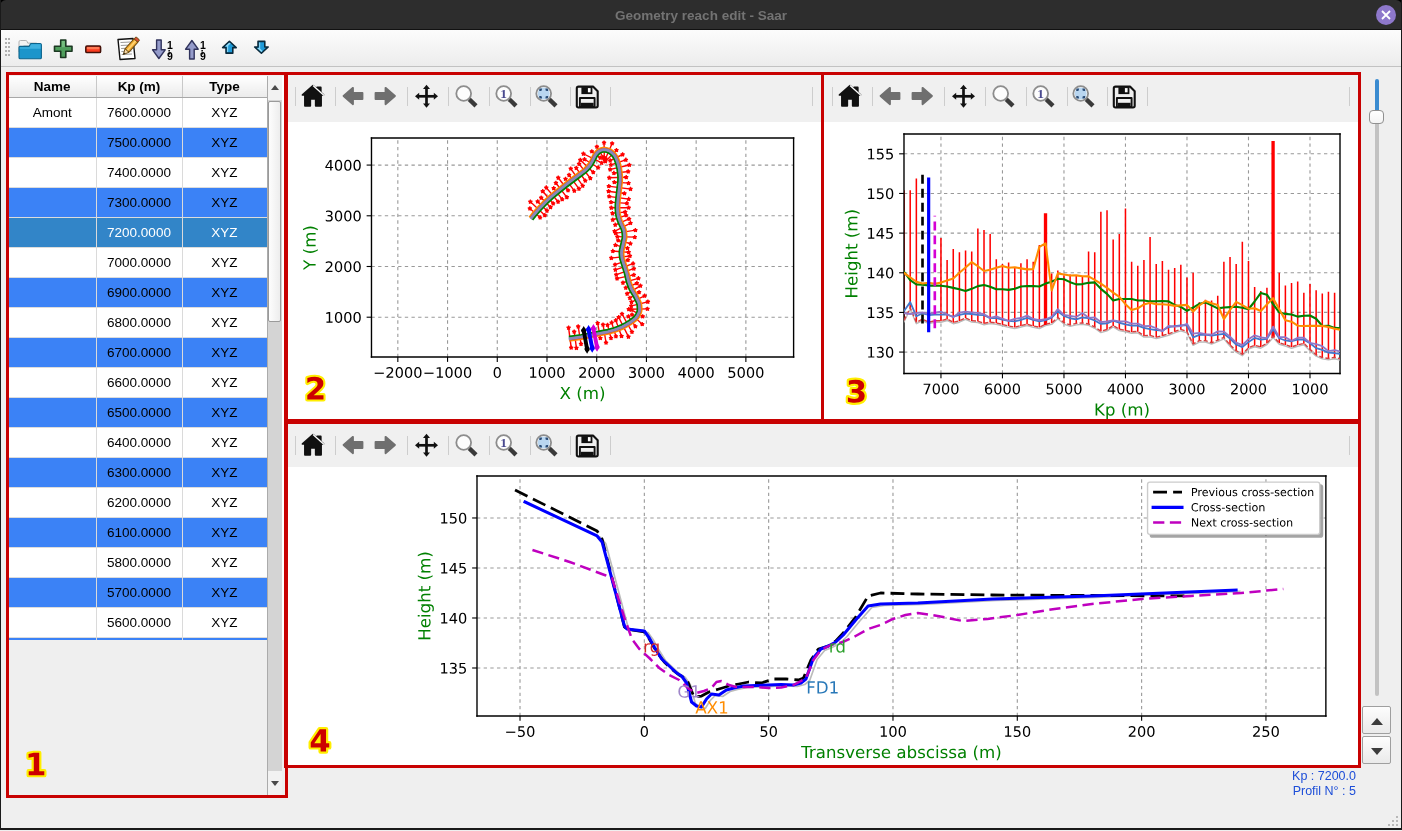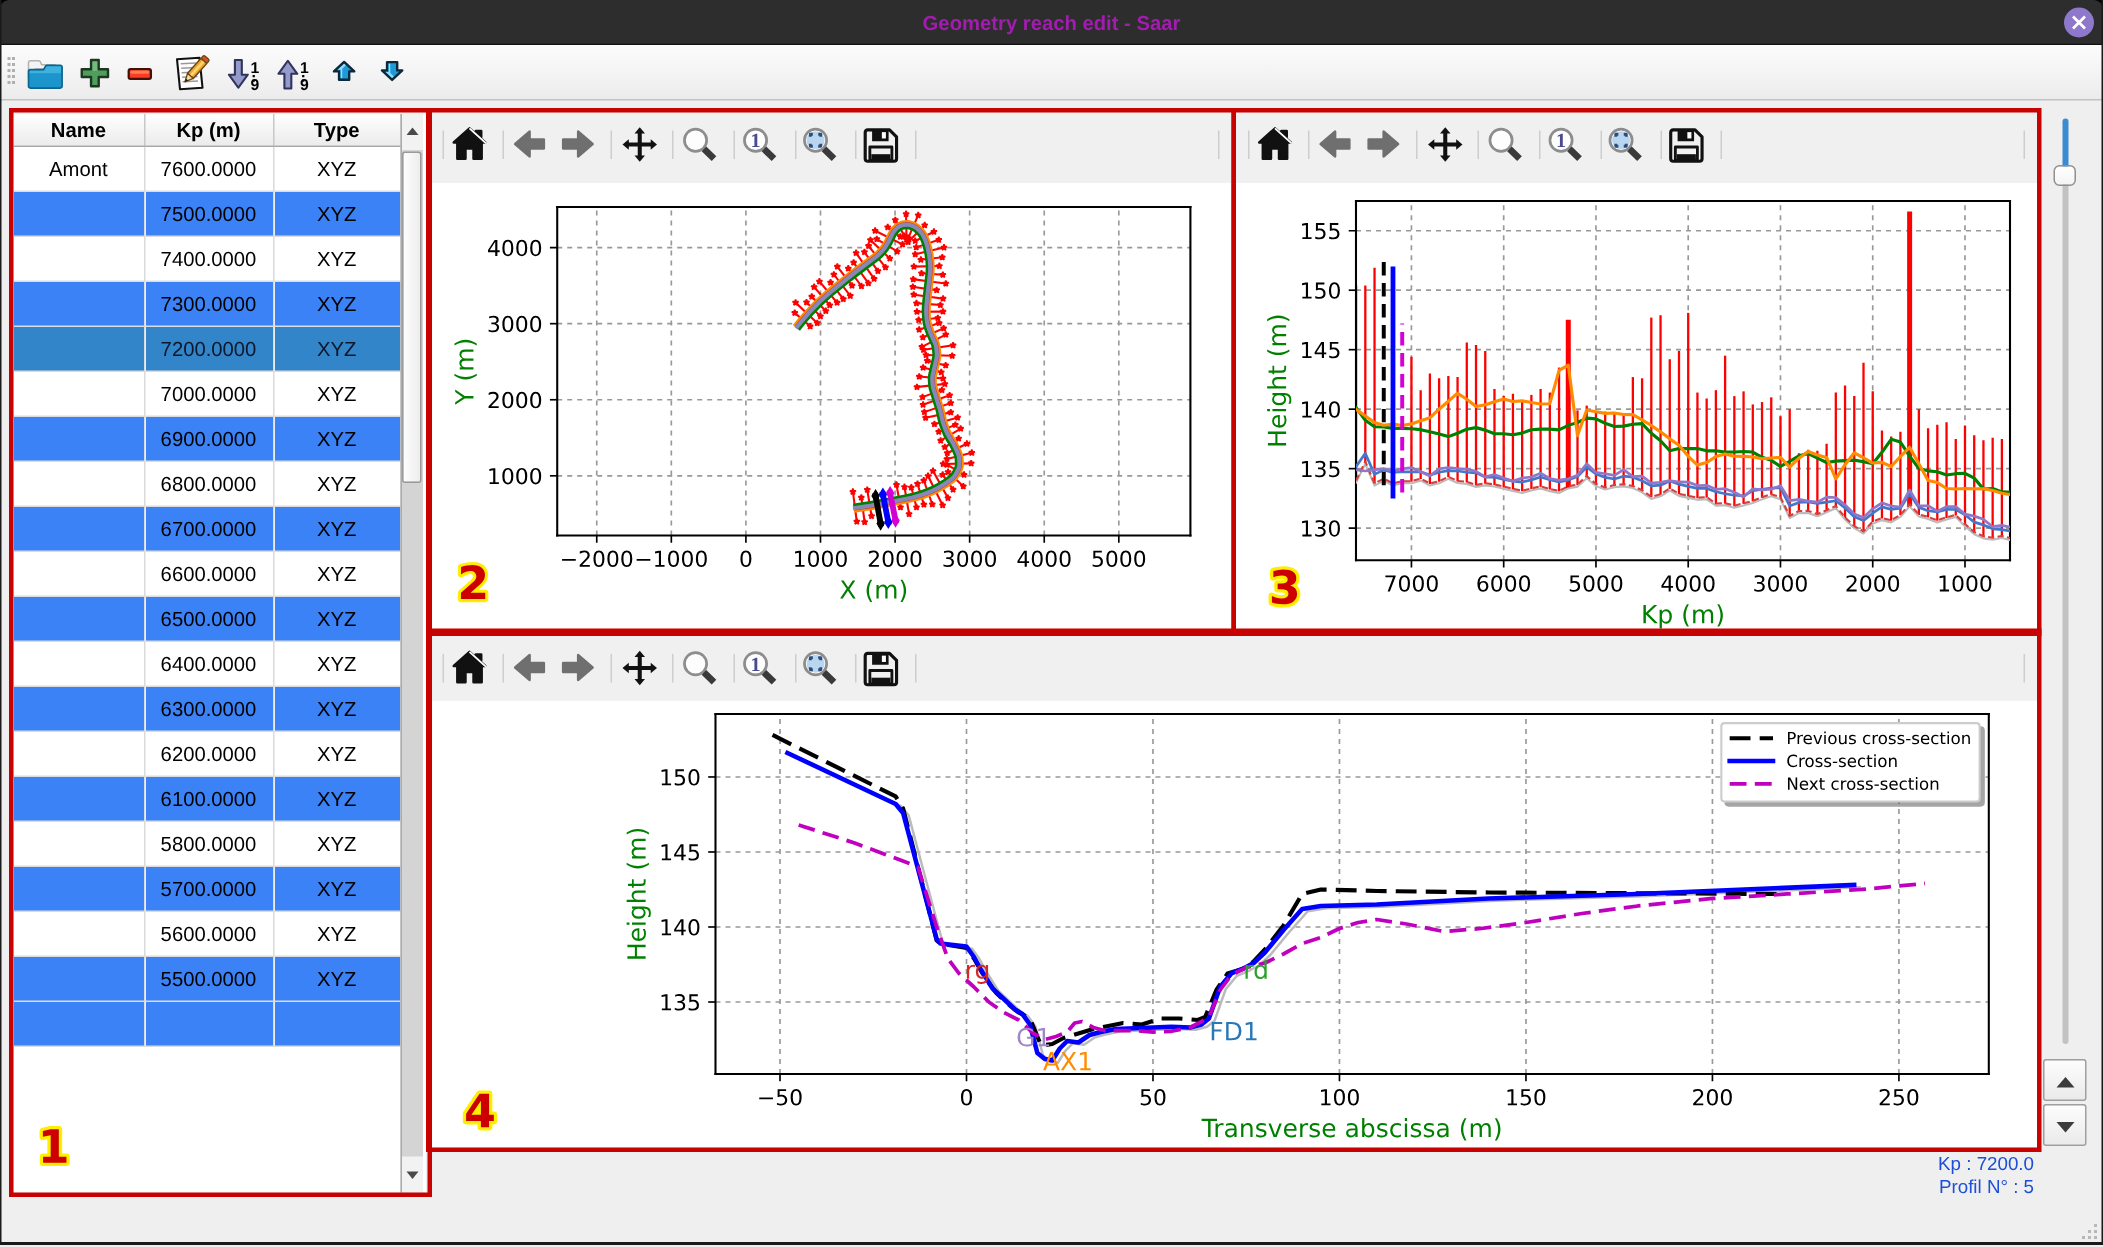--- a/index.html
+++ b/index.html
@@ -5,38 +5,38 @@
   html,body{margin:0;padding:0;}
   body{width:1402px;height:831px;position:relative;overflow:hidden;
        -webkit-font-smoothing:antialiased;
        background:#efefef;font-family:"Liberation Sans",sans-serif;}
   .abs{position:absolute;}
   #winborder{left:0;top:0;width:1400px;height:828px;border:1px solid #1a1a1a;
       border-right-width:2px;border-bottom-width:2px;border-top:none;pointer-events:none;z-index:50;}
   #titlebar{left:0;top:0;width:1402px;height:29px;background:#2d2d2d;
       border-radius:6px 6px 0 0;z-index:5;border-bottom:1px solid #111;}
   #titletext{left:0;top:0;width:1402px;height:30px;line-height:31px;text-align:center;
-      color:#a21caf;font-size:13.5px;font-weight:bold;z-index:6;}
+      color:#737373;font-size:13.5px;font-weight:bold;z-index:6;}
   #closebtn{left:1376px;top:5px;width:20px;height:20px;border-radius:10px;
       background:#8e78cb;z-index:7;}
   #toolbar{left:0;top:30px;width:1402px;height:36px;
       background:linear-gradient(#fcfcfc,#ececec);border-bottom:1px solid #c2c2c2;z-index:5;}
   .redpanel{border:3px solid #c80101;background:transparent;z-index:4;pointer-events:none;}
   .mpltb{background:#f0f0f0;z-index:3;}
   
-  #tablewrap{z-index:3;left:9px;top:76px;width:275px;height:719px;overflow:hidden;background:#fff;}
+  #tablewrap{z-index:3;left:9px;top:76px;width:275px;height:564px;overflow:hidden;background:#fff;}
   table.grid{border-collapse:collapse;table-layout:fixed;width:258px;font-size:13.5px;color:#000;}
   table.grid th{height:21px;font-weight:bold;text-align:center;
       background:linear-gradient(#ffffff,#ebebeb);
       border-right:1px solid #c8c8c8;border-bottom:1px solid #a8a8a8;padding:0;font-size:13.5px;}
   table.grid td{height:29px;text-align:center;border-right:1px solid #dadada;
       border-bottom:1px solid #dcdcdc;padding:0;overflow:hidden;}
   table.grid tr.odd td{background:#fff;}
   table.grid tr.even td{background:#3b82f6;}
-  table.grid tr.sel td{background:#3285c8;color:#0f172a;}
+  table.grid tr.sel td{background:#3285c8;color:#ffffff;}
   
   #tsb{z-index:3;left:267px;top:76px;width:14px;height:719px;background:#d4d4d4;border-left:1px solid #ababab;}
   #tsb .btn{position:absolute;left:0;width:14px;height:24px;background:#f2f2f2;}
   #tsb .thumb{position:absolute;left:0;width:13px;background:linear-gradient(90deg,#fdfdfd,#ededed);
       border:1px solid #9a9a9a;border-radius:2px;box-sizing:border-box;}
   .tri{width:0;height:0;position:absolute;}
   
   #slider-track-blue{left:1375px;top:79px;width:4px;height:33px;background:#3a8bd0;border-radius:2px;}
   #slider-track-gray{left:1375px;top:122px;width:4px;height:574px;background:#c2c2c2;border-radius:2px;}
   #slider-handle{left:1369px;top:110px;width:15px;height:14px;background:#fff;

